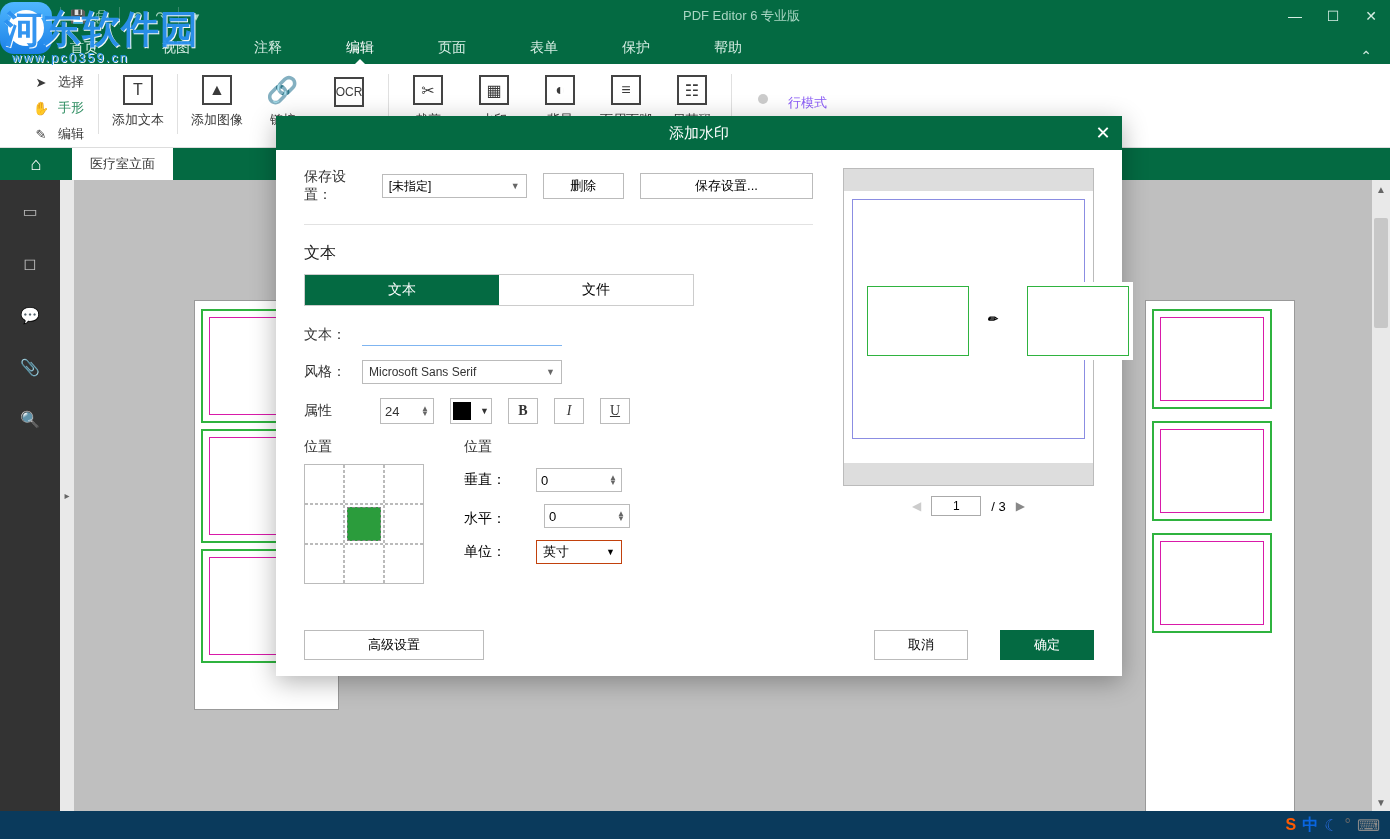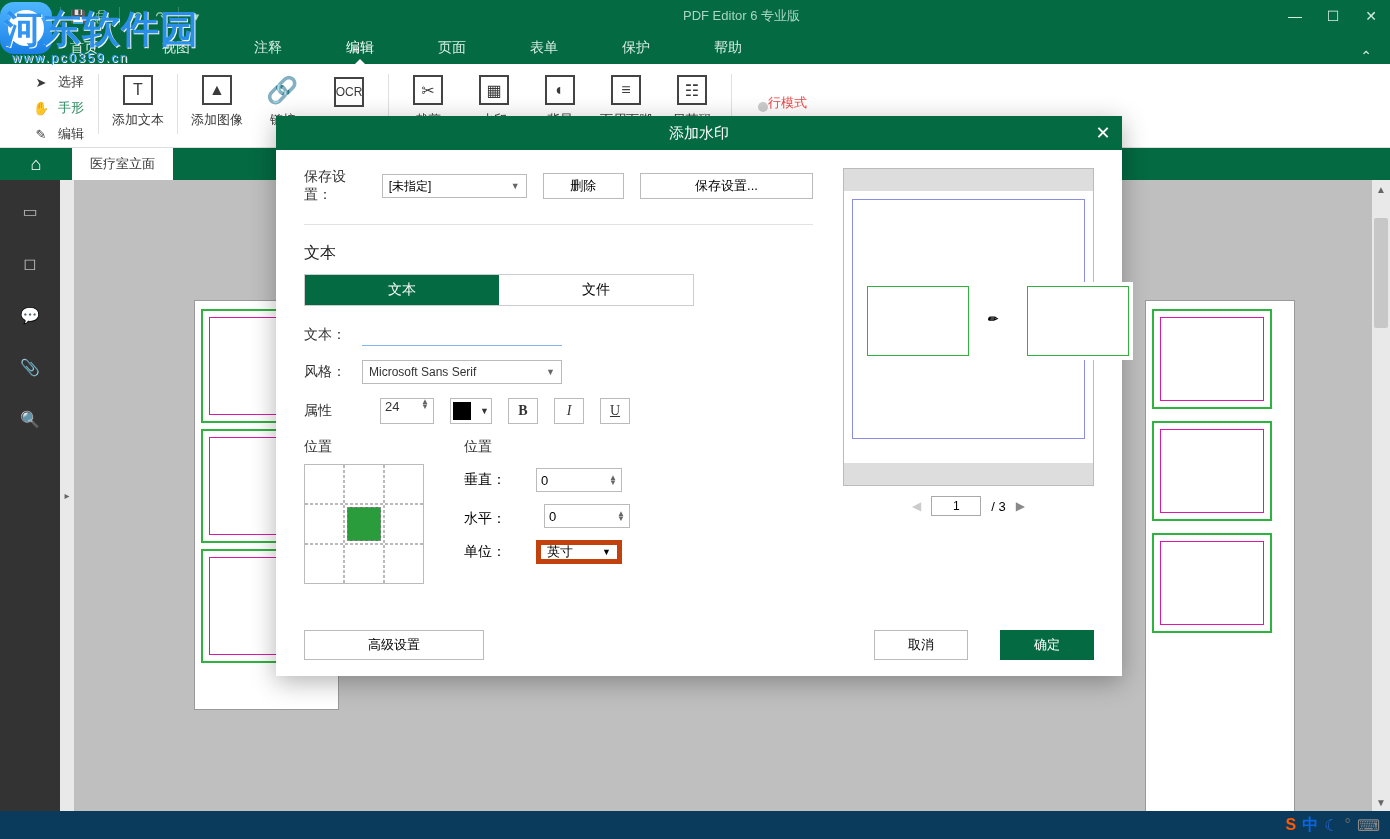--- a/index.html
+++ b/index.html
@@ -26,21 +26,21 @@
 .ribbon { height:84px; background:#fff; border-bottom:1px solid #ddd; display:flex; align-items:flex-start; padding-left:24px; position:relative;}
 .smallbtns { display:flex; flex-direction:column; padding-top:6px; gap:2px; }
 .smallbtn { display:flex; align-items:center; gap:8px; font-size:13px; color:#3a3a3a; height:24px; padding:0 8px;}
 .smallbtn .ico { width:18px; height:18px; display:flex; align-items:center; justify-content:center; }
 .smallbtn.sel { color:#2b8c5f; }
 .bigbtn { width:66px; height:76px; display:flex; flex-direction:column; align-items:center; justify-content:center; gap:6px; font-size:13px; color:#3a3a3a; }
 .bigico { width:30px; height:30px; border:2px solid #444; display:flex; align-items:center; justify-content:center; font-size:16px; }
 .bigico.nob { border:none; font-size:26px; }
 .ribbonsep { width:1px; height:60px; background:#e0e0e0; margin:10px 6px 0; }
 
-.linemode { display:flex; align-items:flex-end; gap:0; padding-left:20px; padding-top:30px; color:#ef4444; font-size:13px;}
+.linemode { display:flex; align-items:flex-start; gap:20px; padding-left:20px; padding-top:30px; color:#8b5cf6; font-size:13px;}
 .linemode .dot { width:10px; height:10px; border-radius:50%; background:#ccc; }
 
 
 .tabs { height:32px; background:#046a42; display:flex; align-items:stretch; }
 .tabhome { width:72px; display:flex; align-items:center; justify-content:center; color:#fff; font-size:18px; }
 .doctab { background:#fff; color:#333; font-size:13px; padding:0 18px; display:flex; align-items:center; }
 
 
 .main { flex:1; display:flex; background:#bfbfbf; position:relative;}
 .sidepanel { width:60px; background:#333; display:flex; flex-direction:column; align-items:center; padding-top:20px; gap:30px; }
@@ -75,41 +75,41 @@
 .btn { border:1px solid #bbb; height:26px; font-size:13px; background:#fff; display:flex; align-items:center; justify-content:center; }
 .pushright { margin-left:auto; }
 
 .section-title { font-size:16px; color:#222; margin:6px 0 10px; }
 .tabbtns { display:flex; border:1px solid #ccc; width:390px; margin-bottom:18px; }
 .tabbtn { flex:1; height:30px; display:flex; align-items:center; justify-content:center; font-size:14px; }
 .tabbtn.active { background:#046a42; color:#fff; }
 
 .formrow { display:flex; align-items:center; gap:16px; margin-bottom:14px; font-size:14px; color:#333; }
 .textinput { border:none; border-bottom:1px solid #7fb5f1; height:22px; width:200px; font-size:13px; outline:none; }
-.fontsize { border:1px solid #bbb; width:54px; height:26px; display:flex; justify-content:space-between; padding:0 4px; font-size:13px;}
+.fontsize { border:1px solid #bbb; width:54px; height:26px; display:flex; align-items:center; justify-content:space-between; padding:0 4px; font-size:13px;}
 .fontsize .spin { display:flex; flex-direction:column; line-height:5px; font-size:8px; color:#666;}
 .colorbtn { width:42px; height:26px; border:1px solid #bbb; display:flex; align-items:center; justify-content:space-between; padding:2px;}
 .colorbtn .sw { width:18px; height:18px; background:#000; }
 .stylebtn { width:30px; height:26px; border:1px solid #bbb; display:flex; align-items:center; justify-content:center; font-size:14px; font-family:"Times New Roman",serif;}
 .stylebtn.b { font-weight:bold; }
 .stylebtn.i { font-style:italic; }
 .stylebtn.u { text-decoration:underline; }
 
 .posrow { display:flex; gap:40px; margin-top:8px;}
 .posgrid { width:120px; height:120px; border:1px solid #bbb; position:relative; }
 .posgrid .hline,.posgrid .vline { position:absolute; border:1px dashed #bbb; }
 .posgrid .hline { left:0; right:0; }
 .posgrid .vline { top:0; bottom:0; }
 .posgrid .h1 { top:38px; } .posgrid .h2 { top:78px; }
 .posgrid .v1 { left:38px; } .posgrid .v2 { left:78px; }
 .posgrid .cell { position:absolute; width:34px; height:34px; background:#2b9c3c; left:42px; top:42px; border:1px dashed #888; }
 .poscol { display:flex; flex-direction:column; gap:12px; font-size:14px; }
 .numspin { border:1px solid #bbb; width:86px; height:24px; display:flex; align-items:center; justify-content:space-between; padding:0 4px; font-size:13px; }
 .numspin .spin { display:flex; flex-direction:column; line-height:5px; font-size:8px; color:#666; }
-.unitsel { border:5px solid #c2410c; width:86px; height:24px; display:flex; align-items:center; justify-content:space-between; padding:0 6px; font-size:13px; }
+.unitsel { border:1px solid #c2410c; width:86px; height:24px; display:flex; align-items:center; justify-content:space-between; padding:0 6px; font-size:13px; }
 
 .preview { border:1px solid #bbb; height:318px; background:#fff; position:relative; }
 .preview .pvbar { height:22px; background:#ddd; }
 .preview .pvpage { position:absolute; top:30px; left:8px; right:8px; height:240px; border:1px solid #8b8de2; background:#fff; }
 .pvthumb { position:absolute; width:110px; height:78px; background:#fff; }
 .pvthumb::before { content:""; position:absolute; inset:4px; border:1px solid #2fb33f; }
 .pvt1 { left:10px; top:82px; } .pvt2 { left:170px; top:82px; }
 .pvmark { position:absolute; left:134px; top:112px; font-size:12px; font-style:italic; font-weight:bold; }
 .preview .pvbot { position:absolute; bottom:0; left:0; right:0; height:22px; background:#ddd; }
 .pager { display:flex; align-items:center; justify-content:center; gap:10px; margin-top:10px; font-size:13px;}

